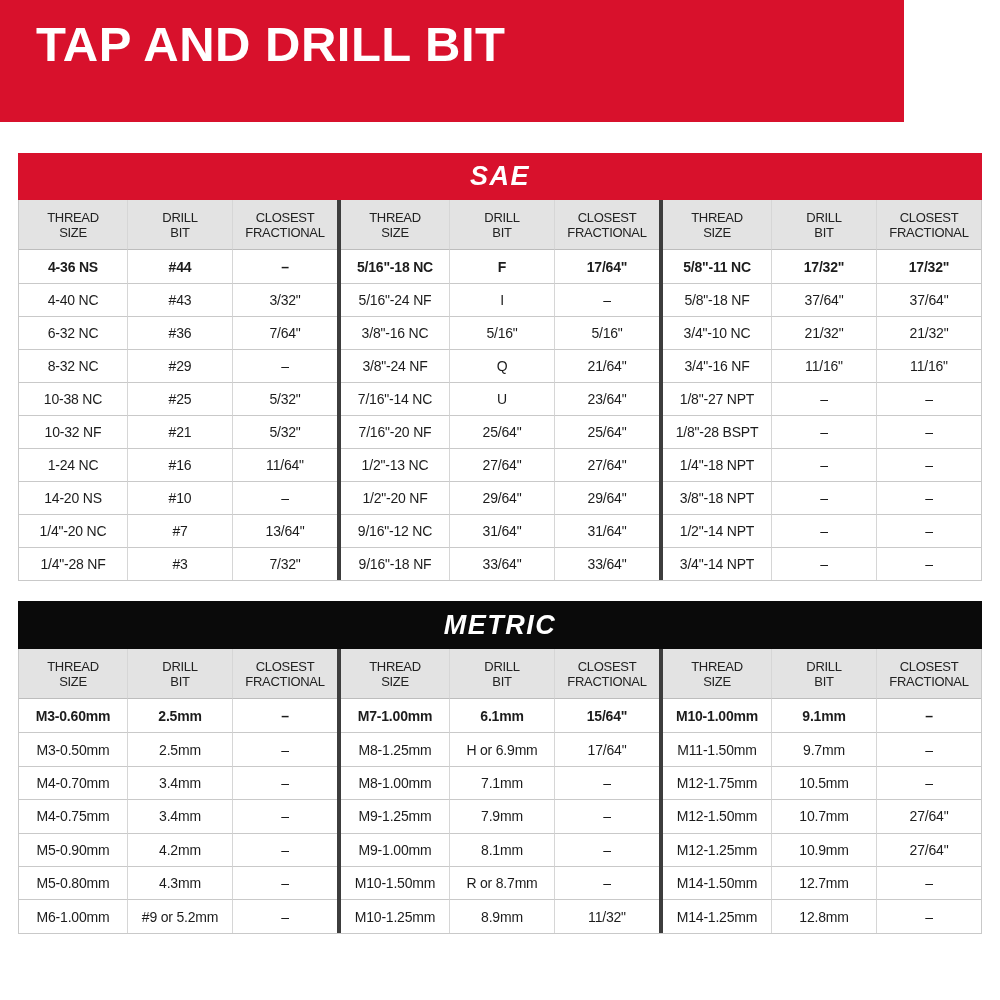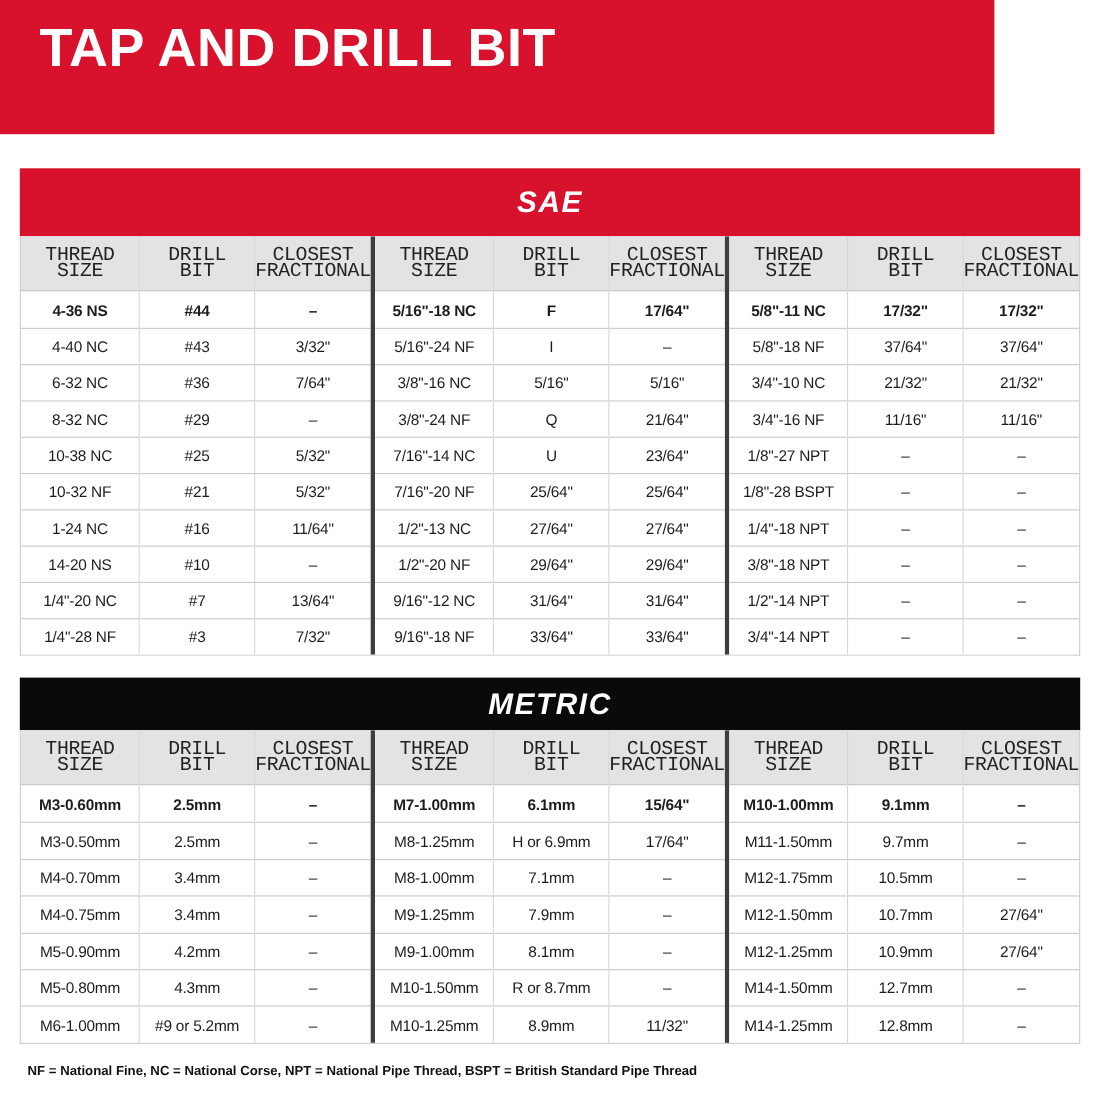--- a/index.html
+++ b/index.html
@@ -22,42 +22,42 @@
     padding:16px 0 0 36px;
   }
   .banner .title{
     color:#FFFFFF;font-weight:bold;font-size:49px;line-height:56px;
     letter-spacing:0.5px;
   }
   .table-block{margin:0 18px;}
   .table-block.sae{margin-top:31px;}
   .table-block.metric{margin-top:20px;border-radius:28px;}
   .section-bar{
-    height:62px;display:flex;align-items:center;justify-content:center;
+    height:47px;display:flex;align-items:center;justify-content:center;
   }
   .section-bar.red{background:var(--brand-red);}
   .section-bar.black{background:var(--bar-black);height:48px;}
   .section-bar .bar-label{
     color:#FFFFFF;font-weight:bold;font-style:italic;font-size:27px;letter-spacing:1.5px;
   }
   .groups{
     display:flex;border:1px solid var(--line-gray);border-top:none;background:#FFFFFF;
   }
   .group{
     flex:1;display:grid;grid-template-columns:108fr 105fr 105fr;
     grid-template-rows:50px;
   }
   .sae .group{grid-auto-rows:33px;}
   .metric .group{grid-auto-rows:33.4px;}
   .group + .group{border-left:4px solid var(--divider-dark);}
   .hcell{
     background:var(--header-gray);
     display:flex;flex-direction:column;justify-content:center;align-items:center;
-    font-size:18px;line-height:15px;letter-spacing:-0.3px;color:#222222;
-    border-bottom:1px solid #BDBDBD;text-align:center;font-family:Liberation Mono, monospace;
+    font-size:13px;line-height:15px;letter-spacing:-0.3px;color:#222222;
+    border-bottom:1px solid #BDBDBD;text-align:center;
   }
   .cell{
     display:flex;align-items:center;justify-content:center;
     font-size:14px;letter-spacing:-0.2px;color:var(--ink);background:#FFFFFF;
   }
   .cell{border-top:1px solid var(--line-gray);}
   .group > .cell:nth-child(-n+6){border-top:none;font-weight:bold;} 
   .hcell.c1,.hcell.c2,.cell.c1,.cell.c2{border-left:1px solid var(--line-light);}
   .note{
     margin:16px 0 0 25px;font-size:12px;line-height:16px;font-weight:bold;color:#111111;
@@ -319,14 +319,13 @@
         <div class="cell c1">12.7mm</div>
         <div class="cell c2">–</div>
         <div class="cell c0">M14-1.25mm</div>
         <div class="cell c1">12.8mm</div>
         <div class="cell c2">–</div>
       </div>
     </div>
 </section>
 
 <footer class="note">
-  <div>NF = National Fine, NC = National Corse, NPT = National Pipe Thread, BSPT = British Standard Pipe Thread</div>
 </footer>
 
 </body></html>

